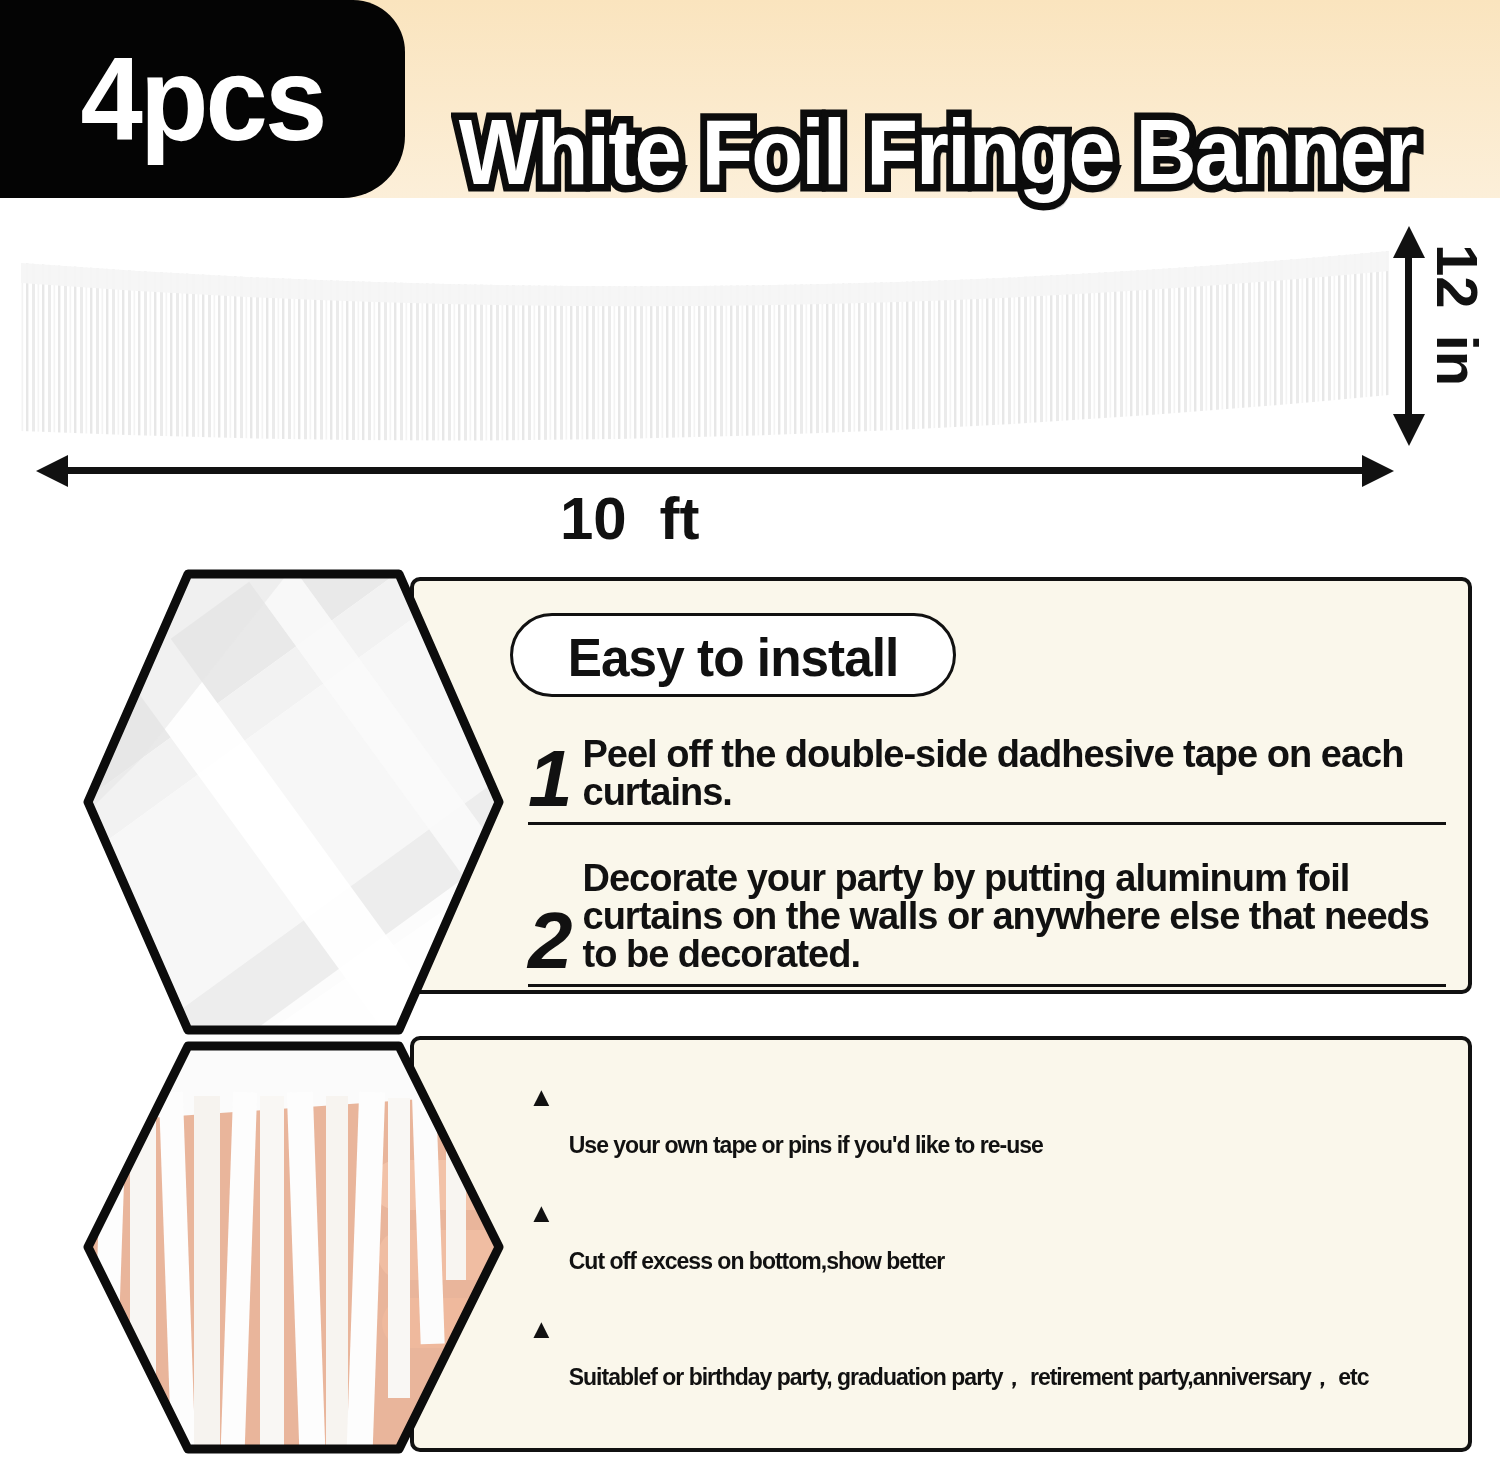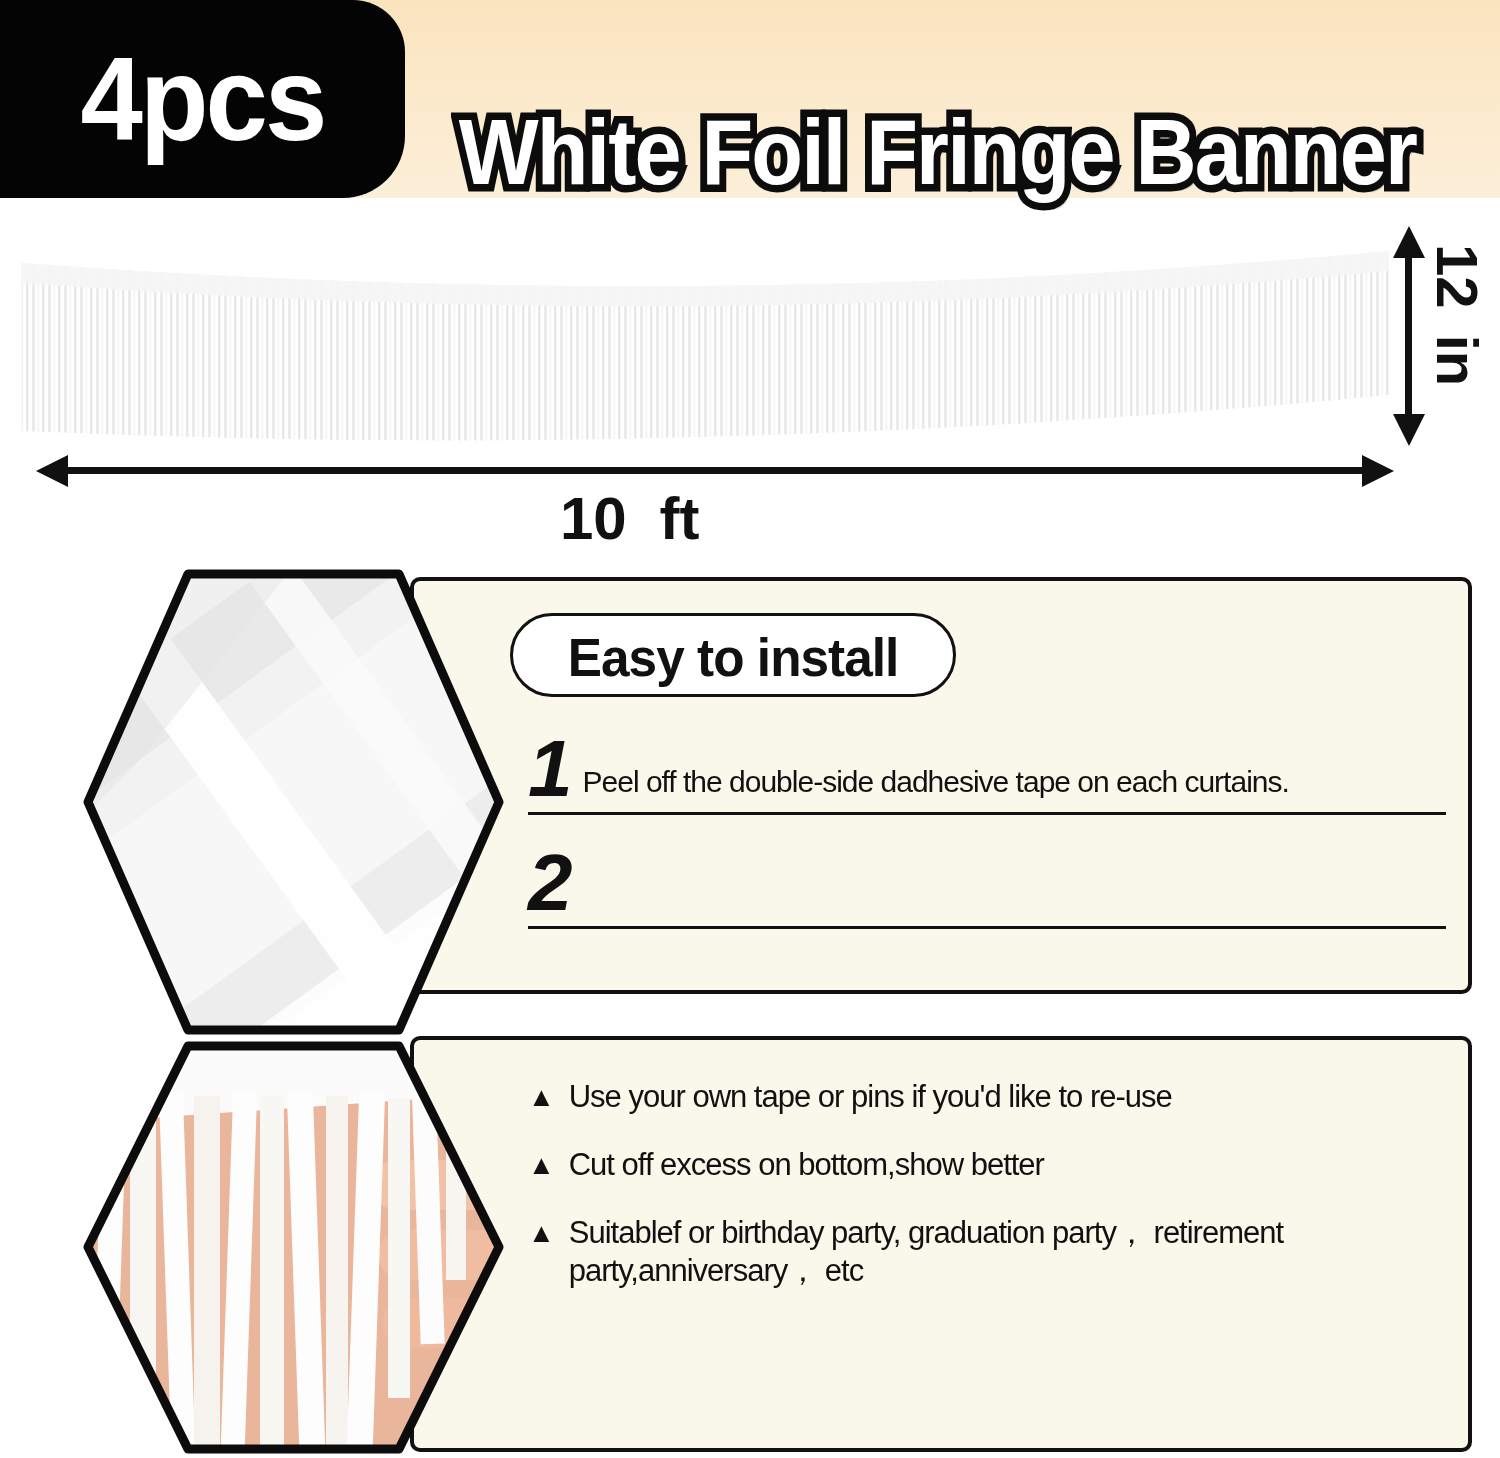--- a/index.html
+++ b/index.html
@@ -86,34 +86,34 @@
     display:flex;align-items:flex-end;
     margin:38px 22px 0 114px;padding-bottom:9px;
     border-bottom:3px solid var(--ink);
   }
   .step.second{margin-top:34px;}
   .step-num{
     font-weight:bold;font-style:italic;font-size:80px;line-height:0.85;
     color:var(--ink);margin-right:10px;flex:0 0 auto;
   }
   .step-text{
-    font-weight:normal;font-size:30px;line-height:38px;letter-spacing:-1px;
+    font-weight:bold;font-size:38px;line-height:38px;letter-spacing:-1px;
     color:var(--ink);max-width:870px;margin-bottom:2px;
   }
   .tip{
     display:flex;align-items:flex-start;
     margin:38px 22px 0 114px;
   }
   .tip + .tip{margin-top:30px;}
   .tip-bullet{
     font-size:27px;line-height:38px;color:var(--ink);margin-right:14px;flex:0 0 auto;
   }
   .tip-text{
-    font-weight:normal;font-size:31px;line-height:38px;letter-spacing:-1px;
-    color:var(--ink);max-width:870px;
+    font-weight:bold;font-size:23px;line-height:38px;letter-spacing:-1px;
+    color:var(--ink);max-width:870px;margin-top:48px;
   }
 
   
   .hex{position:absolute;left:82px;z-index:5;}
   .hex.hex-top{top:568px;}
   .hex.hex-bottom{top:1040px;}
 </style>
 </head>
 <body>
 
@@ -156,20 +156,21 @@
   <div class="section-box box-install">
     <div class="pill">
       <span class="pill-label">Easy to install</span>
     </div>
     <div class="step">
       <span class="step-num">1</span>
       <span class="step-text">Peel off the double-side dadhesive tape on each curtains.</span>
     </div>
     <div class="step second">
       <span class="step-num">2</span>
+      <span class="step-text">Decorate your party by putting aluminum foil curtains on the walls or anywhere else that needs to be decorated.</span>
     </div>
   </div>
 
   <div class="section-box box-tips">
     <div class="tip">
       <span class="tip-bullet">▲</span>
       <span class="tip-text">Use your own tape or pins if you'd like to re-use</span>
     </div>
     <div class="tip">
       <span class="tip-bullet">▲</span>

